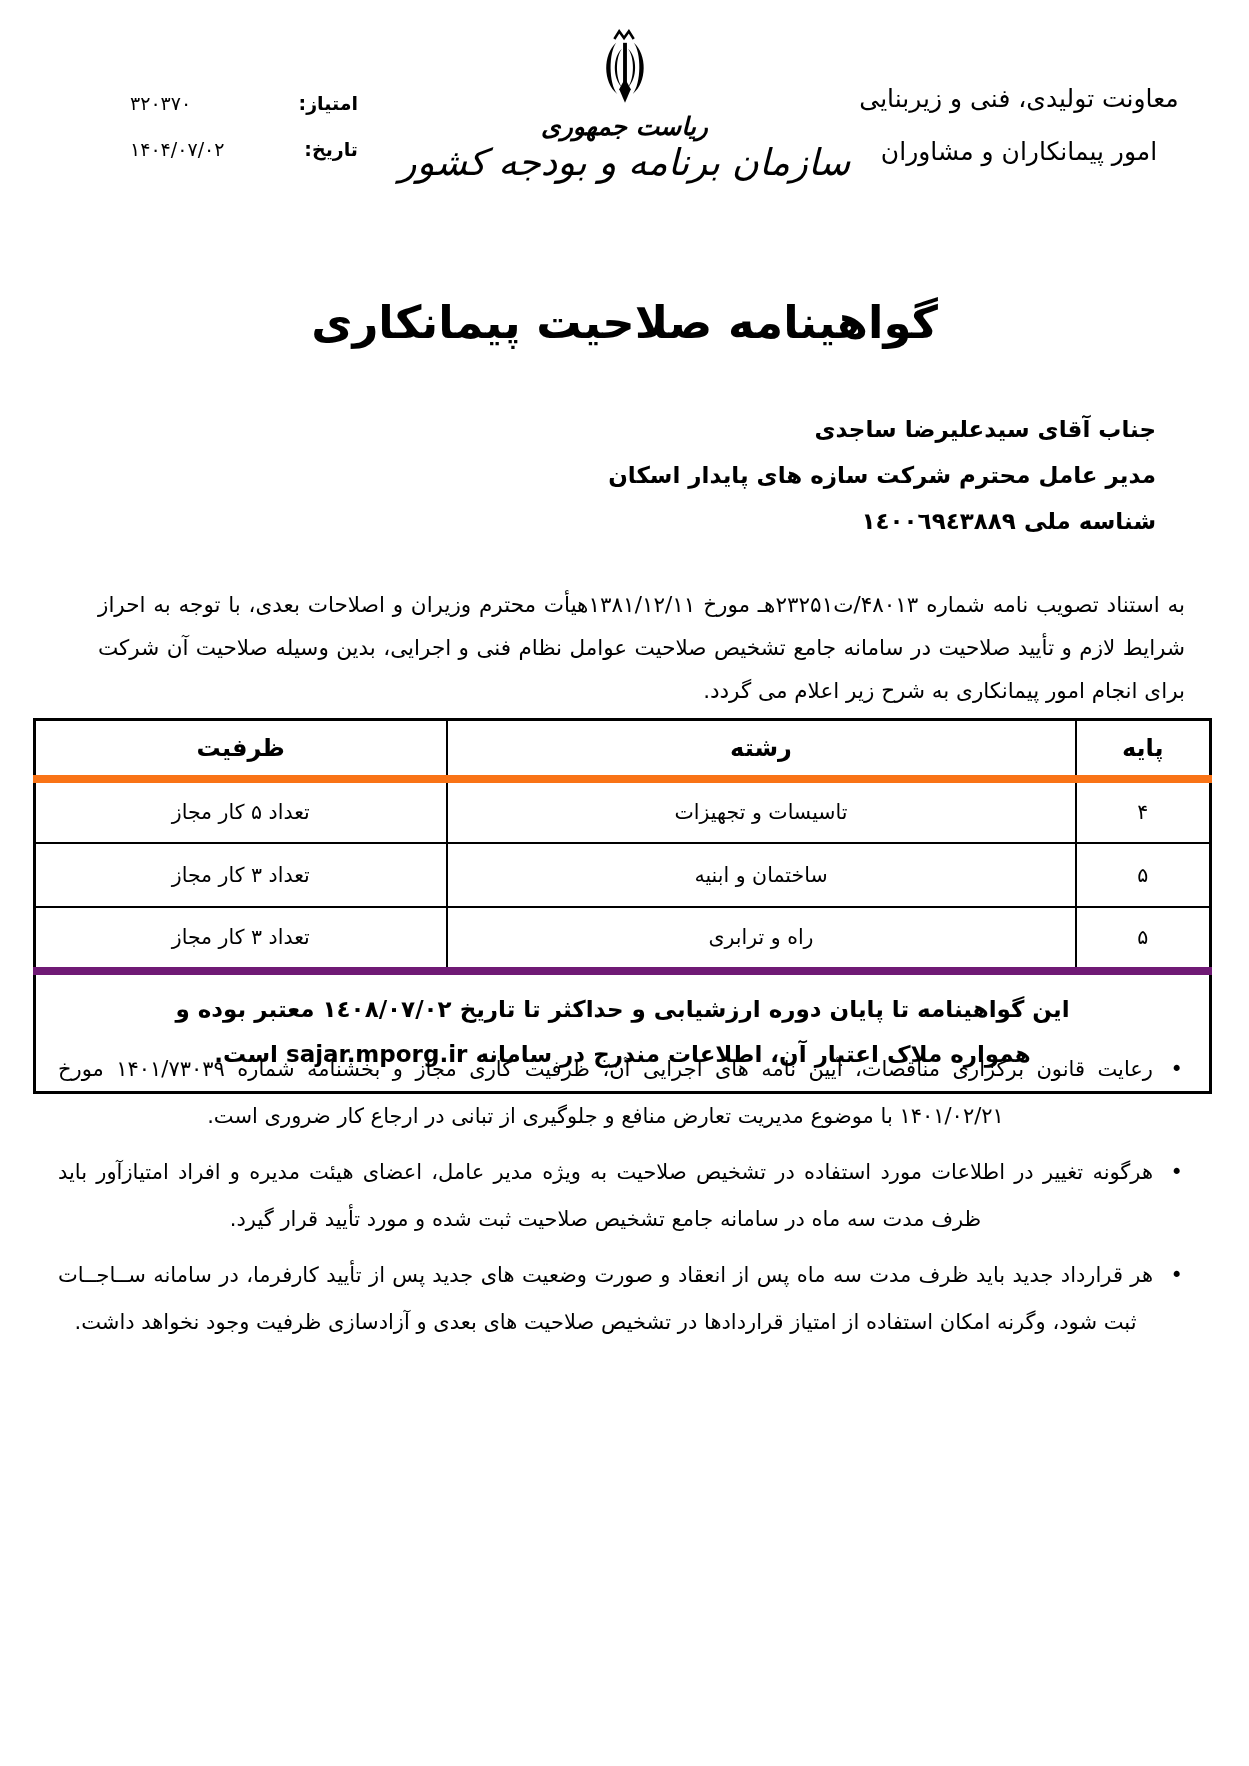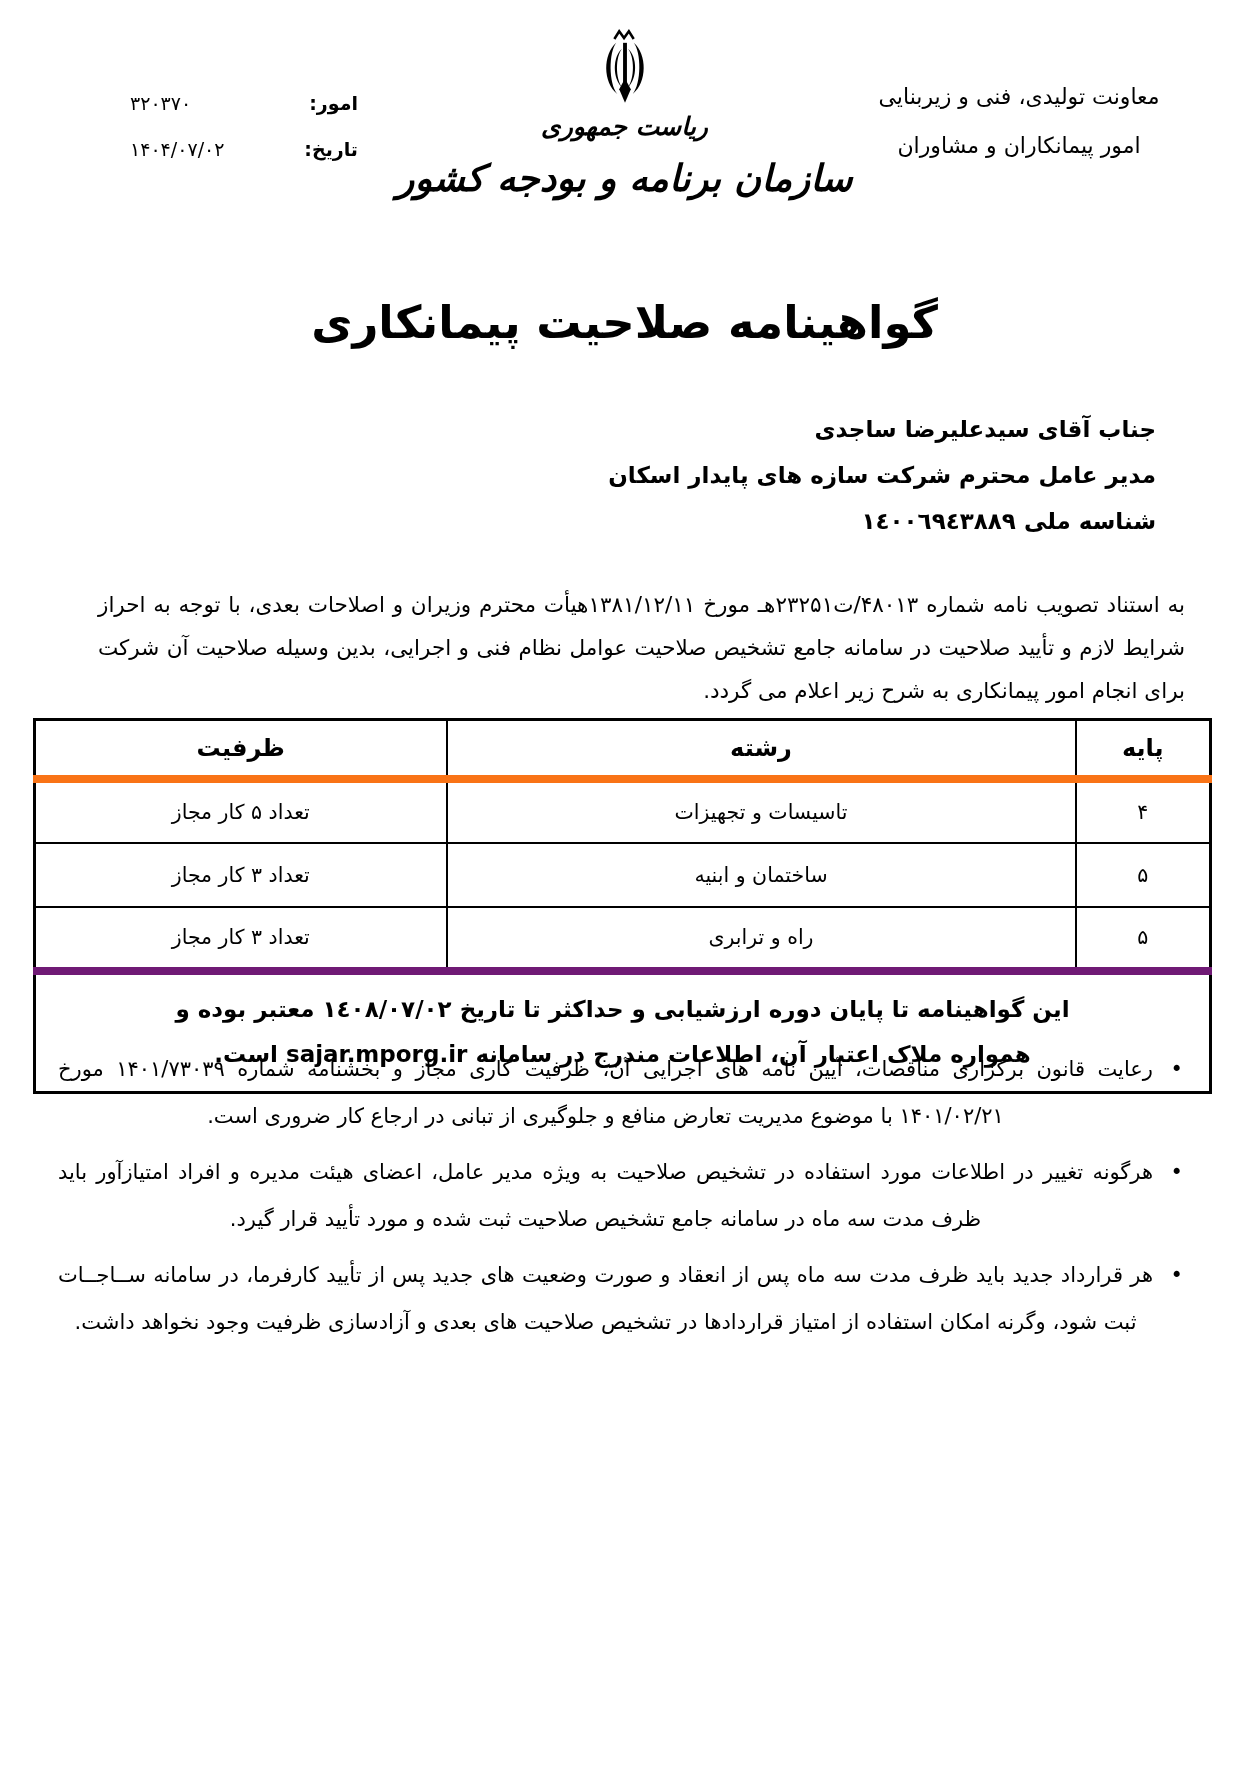--- a/index.html
+++ b/index.html
@@ -10,28 +10,28 @@
     background:#ffffff; direction:rtl; overflow:hidden;
   }
 
   
   .meta-block { position:absolute; top:92px; left:130px; width:228px; font-size:19px; }
   .meta-row { display:flex; justify-content:space-between; direction:rtl; margin-bottom:24px; }
   .meta-label { font-weight:bold; }
   .meta-value { direction:ltr; }
 
   
-  .header-right { position:absolute; top:84px; right:62px; width:336px; text-align:center; font-size:22px; }
+  .header-right { position:absolute; top:84px; right:62px; width:336px; text-align:center; font-size:25px; }
   .header-right .hr2 { margin-top:24px; }
 
   
   .header-center { position:absolute; top:28px; left:50%; transform:translateX(-50%); width:460px; text-align:center; }
   .emblem { width:58px; height:78px; display:inline-block; }
   .presidency { font-size:25px; font-style:italic; font-weight:bold; margin-top:2px; letter-spacing:1px; }
-  .org-name { font-size:37px; font-style:italic; font-weight:bold; margin-top:16px; white-space:nowrap; }
+  .org-name { font-size:37px; font-style:italic; font-weight:normal; margin-top:0; white-space:nowrap; }
 
   .doc-title { position:absolute; top:296px; left:0; width:100%; text-align:center; font-size:45px; font-weight:bold; }
 
   .addressee { position:absolute; top:406px; right:93px; text-align:right; font-weight:bold; font-size:23px; line-height:46px; }
 
   .body-par { position:absolute; top:583px; right:64px; left:62px; font-size:21.5px; line-height:43px; text-align:justify;margin-left:36px; }
 
   
   .cert-table { position:absolute; top:718px; right:37px; width:1176px; border-collapse:collapse; border:3px solid #000; table-layout:fixed; }
   .cert-table th, .cert-table td { border:2px solid #000; text-align:center; vertical-align:middle; }
@@ -45,21 +45,21 @@
   .note-item { position:relative; padding-right:36px; font-size:21px; line-height:47px; text-align:justify; text-align-last:center; margin-bottom:9px; }
   .note-item::before { content:"•"; position:absolute; right:6px; top:0; font-size:21px; }
 </style>
 </head>
 <body>
 
 <div class="page">
 
   <div class="meta-block">
     <div class="meta-row">
-      <span class="meta-label">امور:</span>
+      <span class="meta-label">امتیاز:</span>
       <span class="meta-value">۳۲۰۳۷۰</span>
     </div>
     <div class="meta-row">
       <span class="meta-label">تاریخ:</span>
       <span class="meta-value">۱۴۰۴/۰۷/۰۲</span>
     </div>
   </div>
 
   <div class="header-right">
     <div class="hr1">معاونت تولیدی، فنی و زیربنایی</div>

